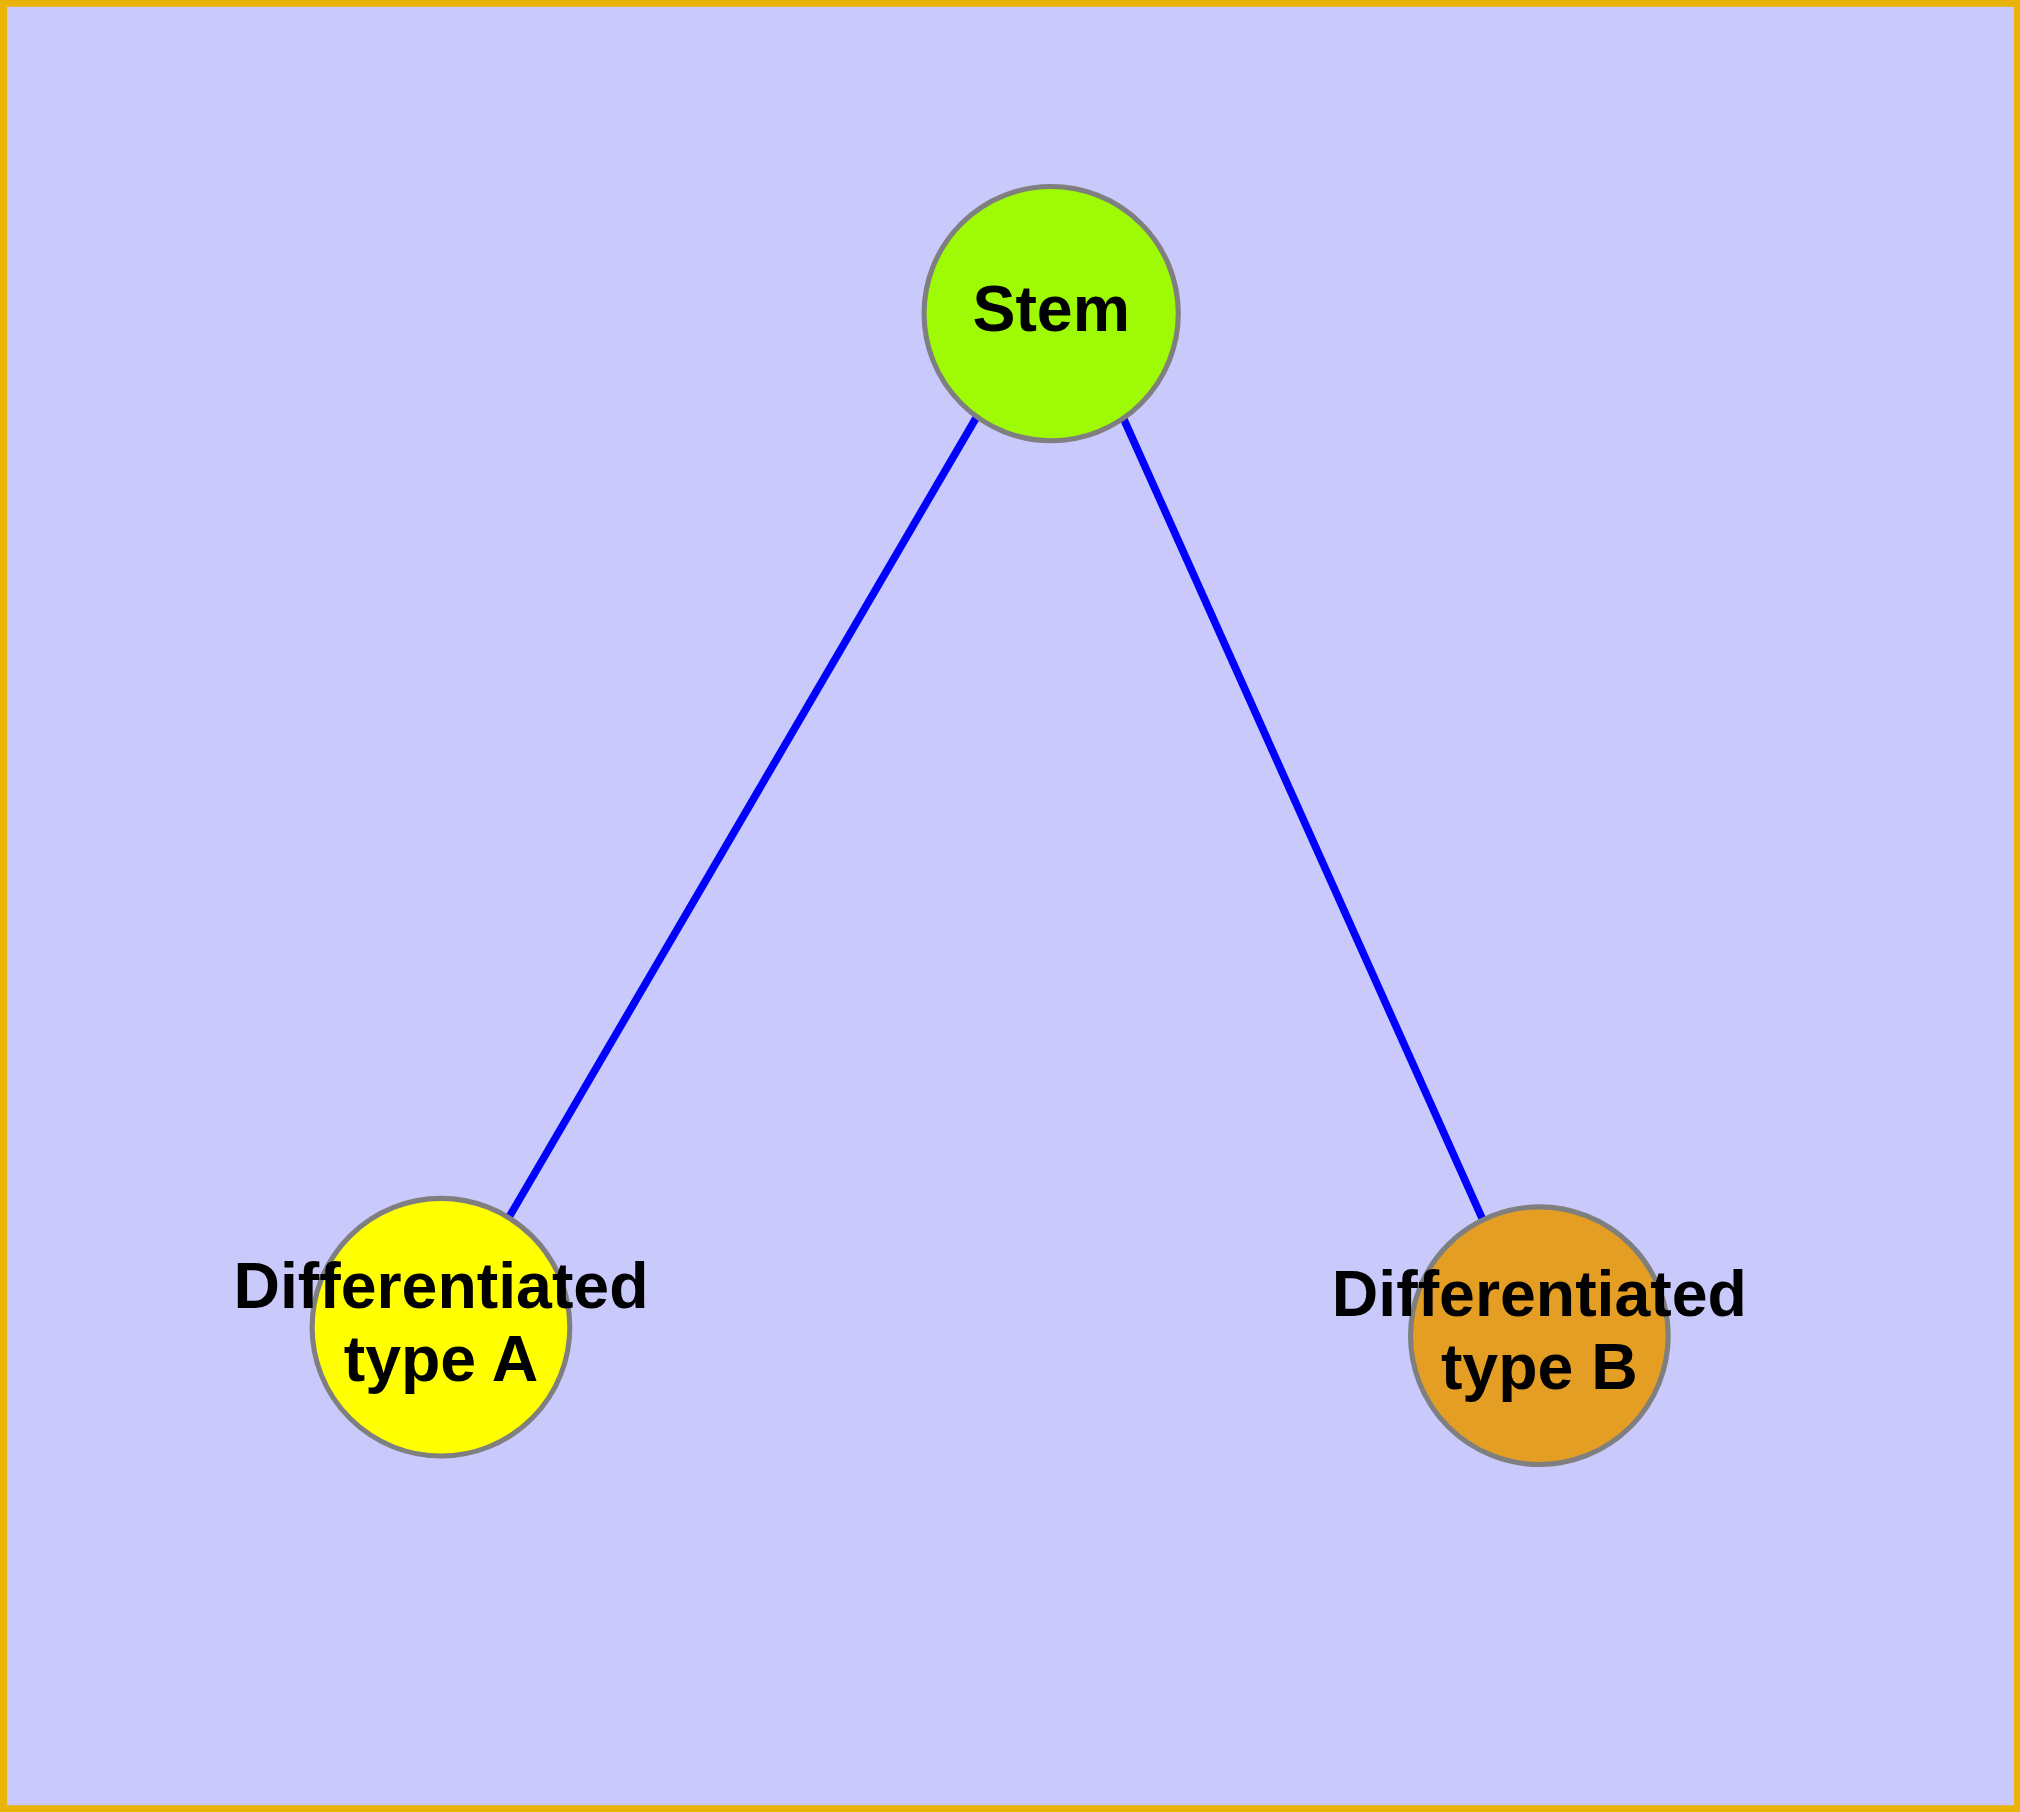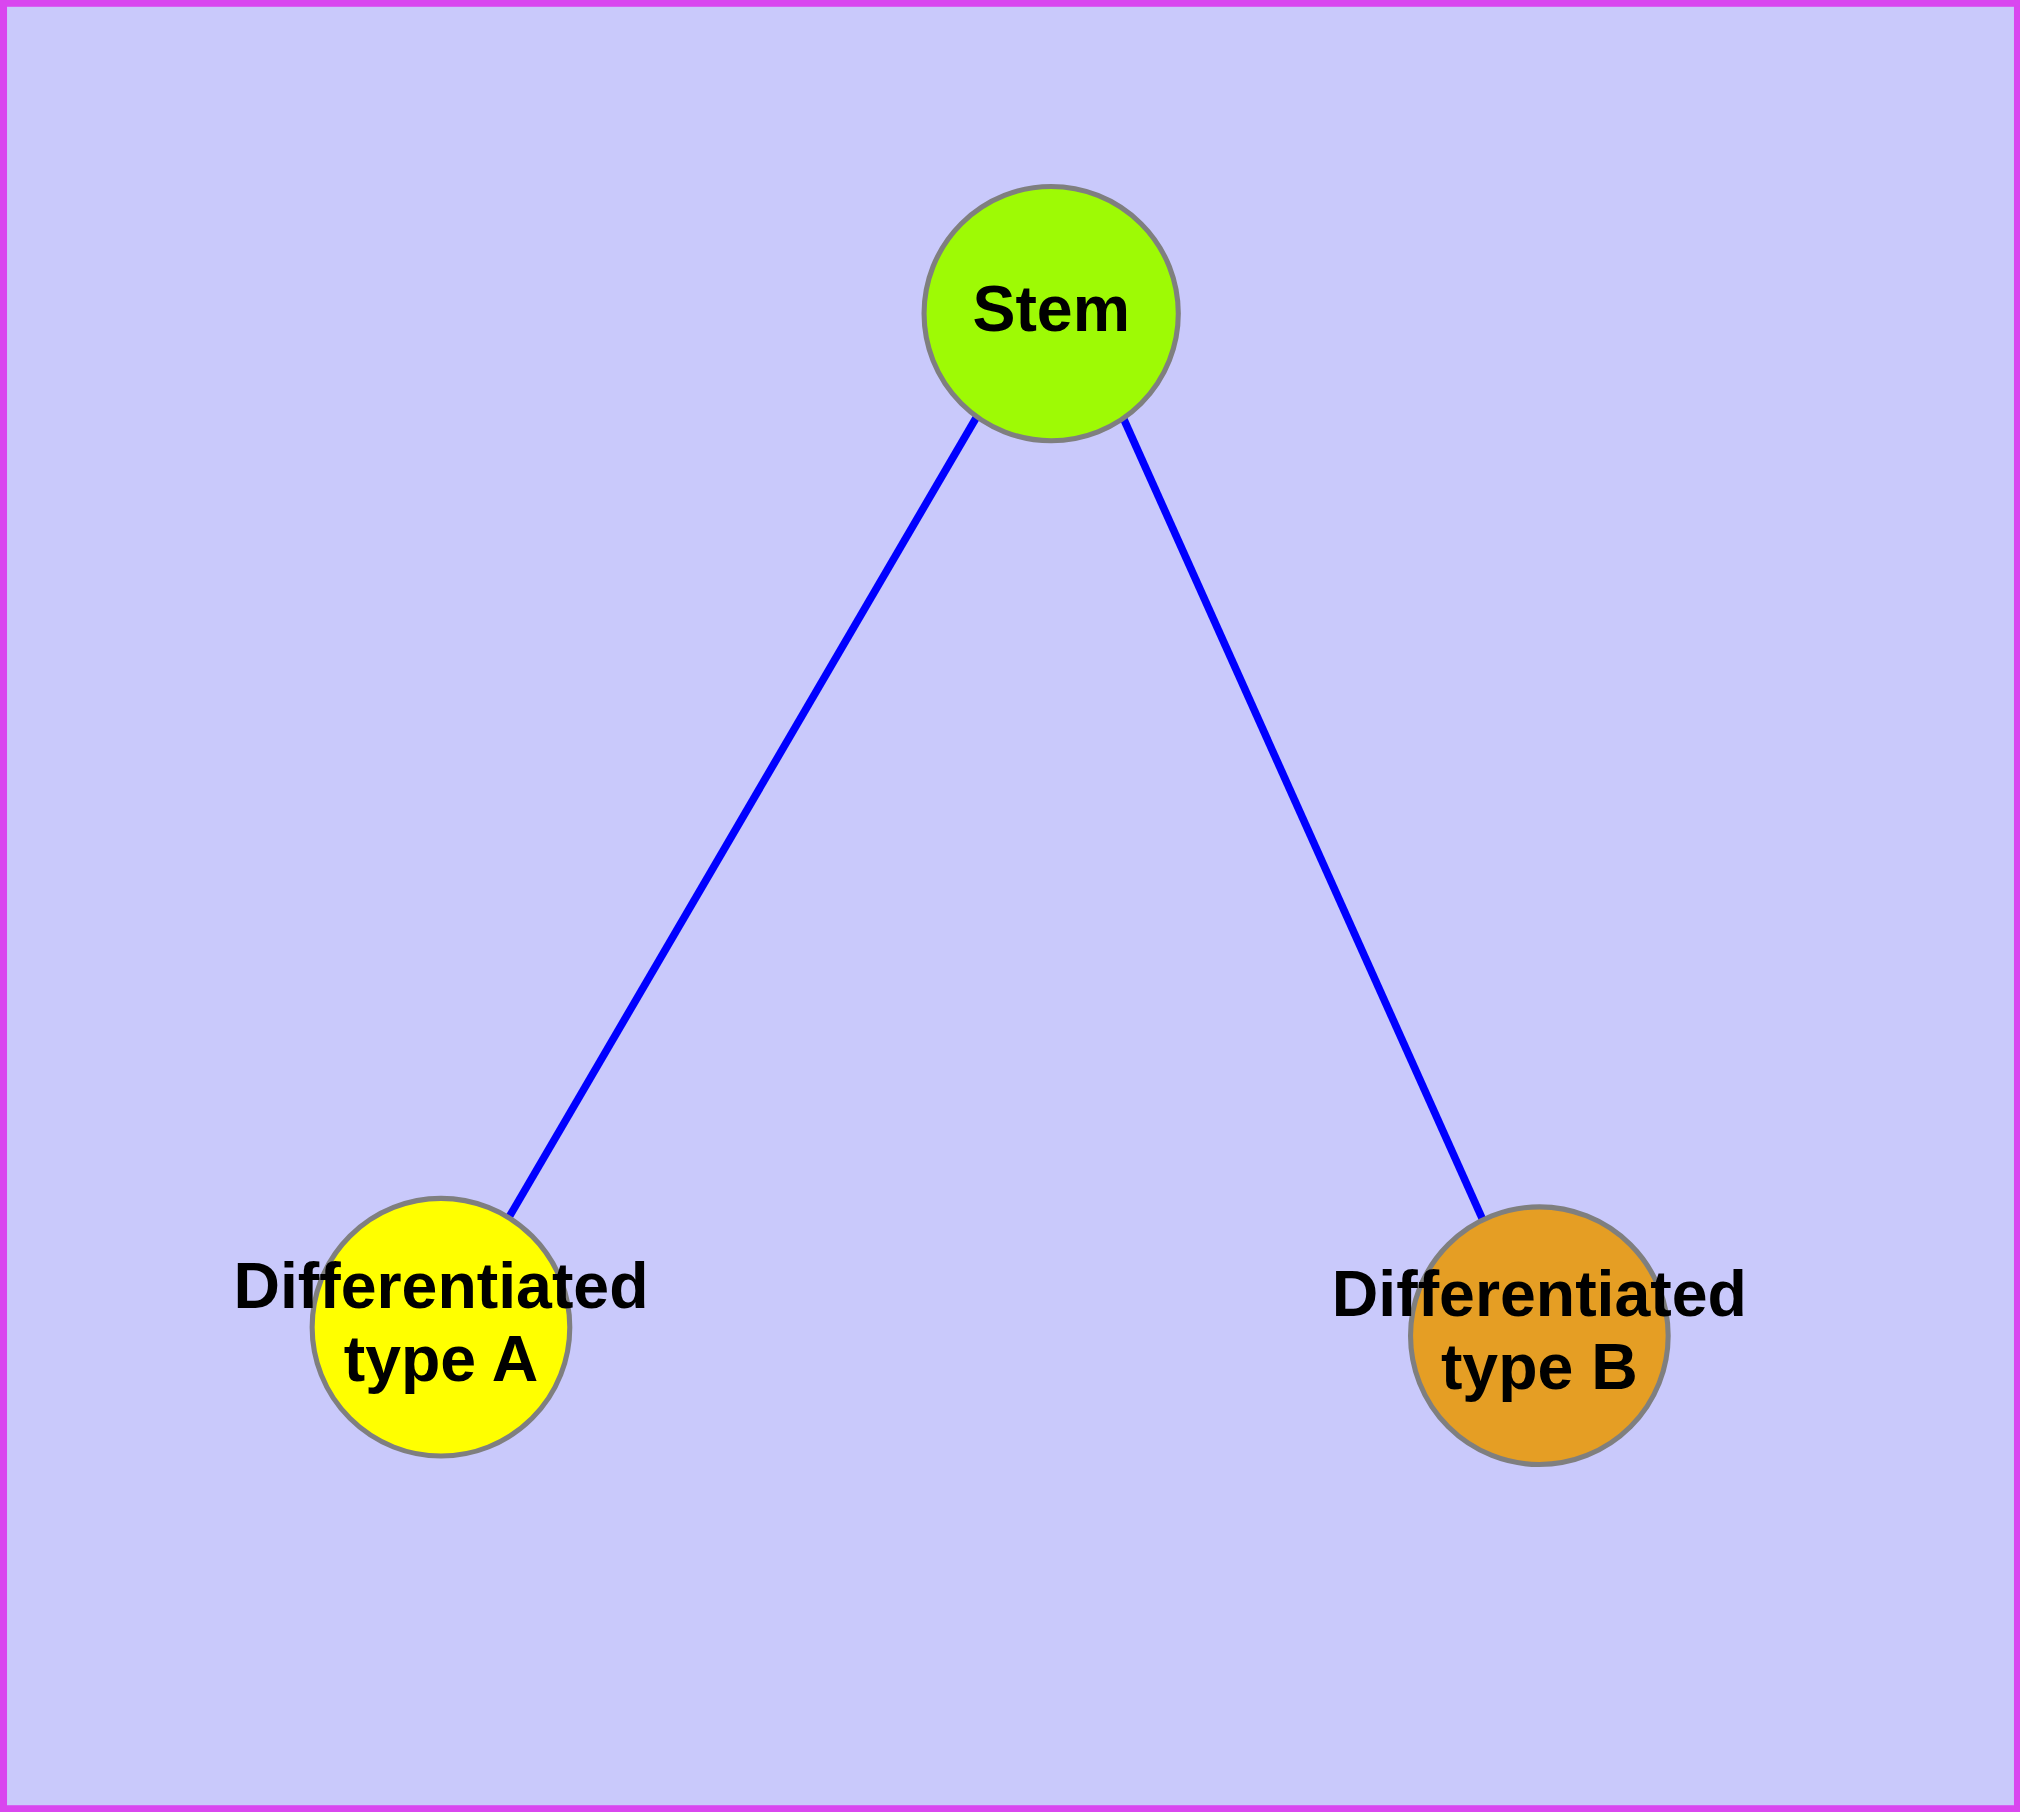--- a/index.html
+++ b/index.html
@@ -10,21 +10,21 @@
   body {
     width: 2021px;
     height: 1812px;
     overflow: hidden;
     font-family: "Liberation Sans", sans-serif;
   }
   #canvas {
     position: relative;
     width: 2021px;
     height: 1812px;
-    background: #d946ef;
+    background: #eab308;
   }
   #graph-svg {
     position: absolute;
     top: 0;
     left: 0;
     width: 2021px;
     height: 1812px;
     display: block;
   }
   .node-label {

